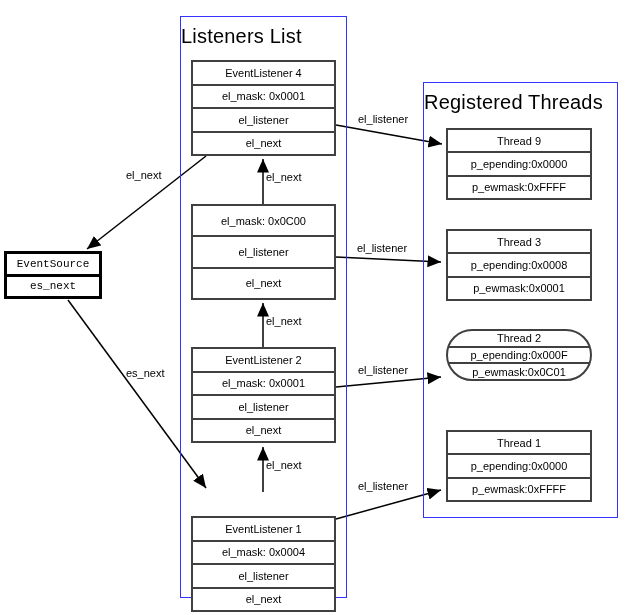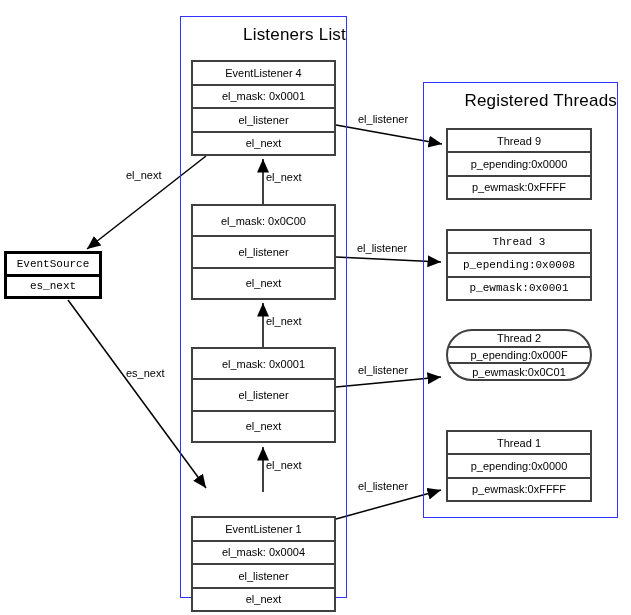--- a/index.html
+++ b/index.html
@@ -27,22 +27,22 @@
   #edges{position:absolute;left:0;top:0;width:631px;height:615px;}
   #edges line{stroke:var(--arrow);stroke-width:1.5;}
   .arrowhead{fill:var(--arrow);}
   
   .panel{
     position:absolute;
     border:1.5px solid var(--panel-border);
     background:transparent;
   }
   .panel-title{
-    text-align:right;
-    font-size:17px;
+    text-align:left;
+    font-size:20px;
     letter-spacing:.2px;
     padding-top:8px;
     white-space:nowrap;
   }
   
   .node{
     position:absolute;
     border:2px solid var(--box-border);
     background:var(--background);
     display:flex;
@@ -107,20 +107,21 @@
     <div class="row">el_next</div>
   </div>
 
   <div class="node" style="left:191px;top:204px;width:145px;height:96px;">
     <div class="row">el_mask: 0x0C00</div>
     <div class="row">el_listener</div>
     <div class="row">el_next</div>
   </div>
 
   <div class="node" style="left:191px;top:347px;width:145px;height:96px;">
+    <div class="row">EventListener 2</div>
     <div class="row">el_mask: 0x0001</div>
     <div class="row">el_listener</div>
     <div class="row">el_next</div>
   </div>
 
   <div class="node" style="left:191px;top:516px;width:145px;height:96px;">
     <div class="row">EventListener 1</div>
     <div class="row">el_mask: 0x0004</div>
     <div class="row">el_listener</div>
     <div class="row">el_next</div>
@@ -129,21 +130,21 @@
   <div class="panel" style="left:423px;top:82px;width:195px;height:436px;">
     <div class="panel-title">Registered Threads</div>
   </div>
 
   <div class="node" style="left:446px;top:128px;width:146px;height:72px;">
     <div class="row">Thread 9</div>
     <div class="row">p_epending:0x0000</div>
     <div class="row">p_ewmask:0xFFFF</div>
   </div>
 
-  <div class="node" style="left:446px;top:229px;width:146px;height:72px;font-family:Liberation Mono, monospace;">
+  <div class="node" style="left:446px;top:229px;width:146px;height:72px;">
     <div class="row">Thread 3</div>
     <div class="row">p_epending:0x0008</div>
     <div class="row">p_ewmask:0x0001</div>
   </div>
 
   <div class="node" style="left:446px;top:329px;width:146px;height:52px;border-radius:31px;">
     <div class="row">Thread 2</div>
     <div class="row">p_epending:0x000F</div>
     <div class="row">p_ewmask:0x0C01</div>
   </div>

